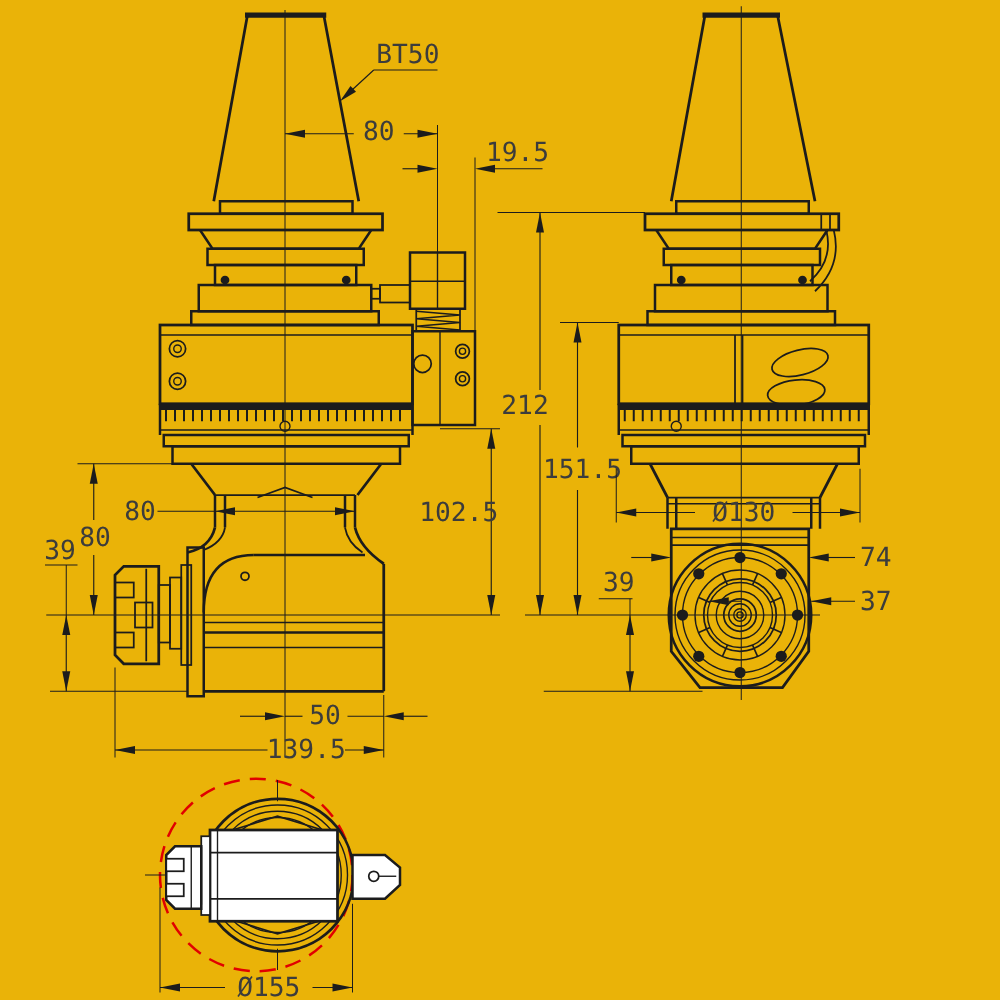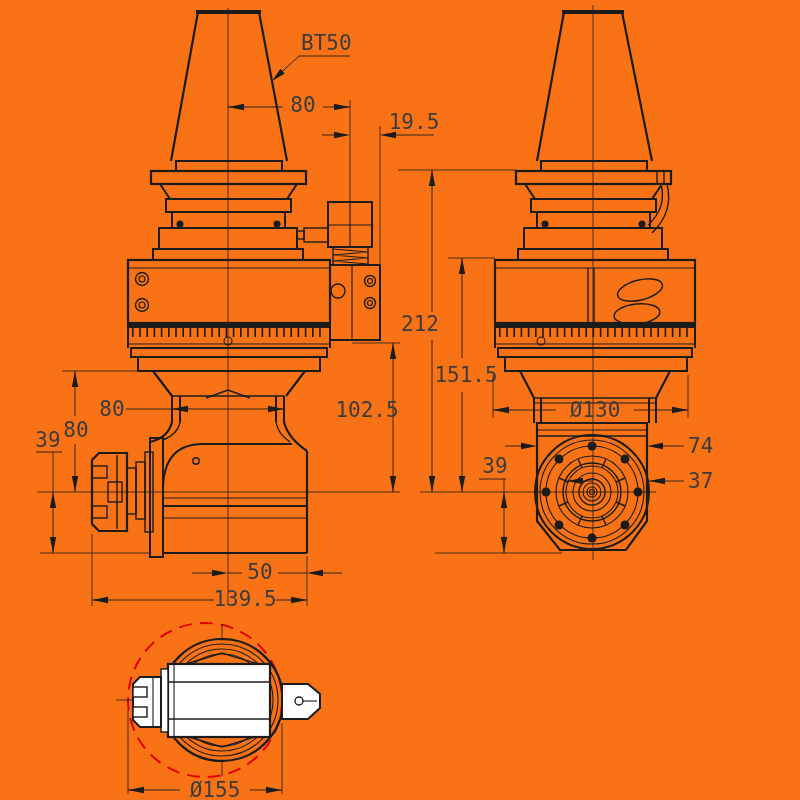--- a/index.html
+++ b/index.html
@@ -1,16 +1,16 @@
 <!DOCTYPE html>
 <html><head>
 <meta charset="utf-8">
 <style>
   html,body{margin:0;padding:0;background:#ffffff;}
-  .page{width:800px;height:800px;background:#f97316;position:relative;overflow:hidden;}
+  .page{width:800px;height:800px;background:#eab308;position:relative;overflow:hidden;}
   svg line, svg path, svg rect, svg circle, svg ellipse, svg polyline{
     stroke:#1c1c1c; fill:none; stroke-linecap:butt;
   }
   svg polygon{stroke:#1c1c1c; fill:none;}
   .o2{stroke-width:2.2}
   .o{stroke-width:2}
   .hv{stroke-width:4.2}
   .m{stroke-width:1.4}
   .t{stroke-width:1.1}
   .d{stroke-width:0.9}

